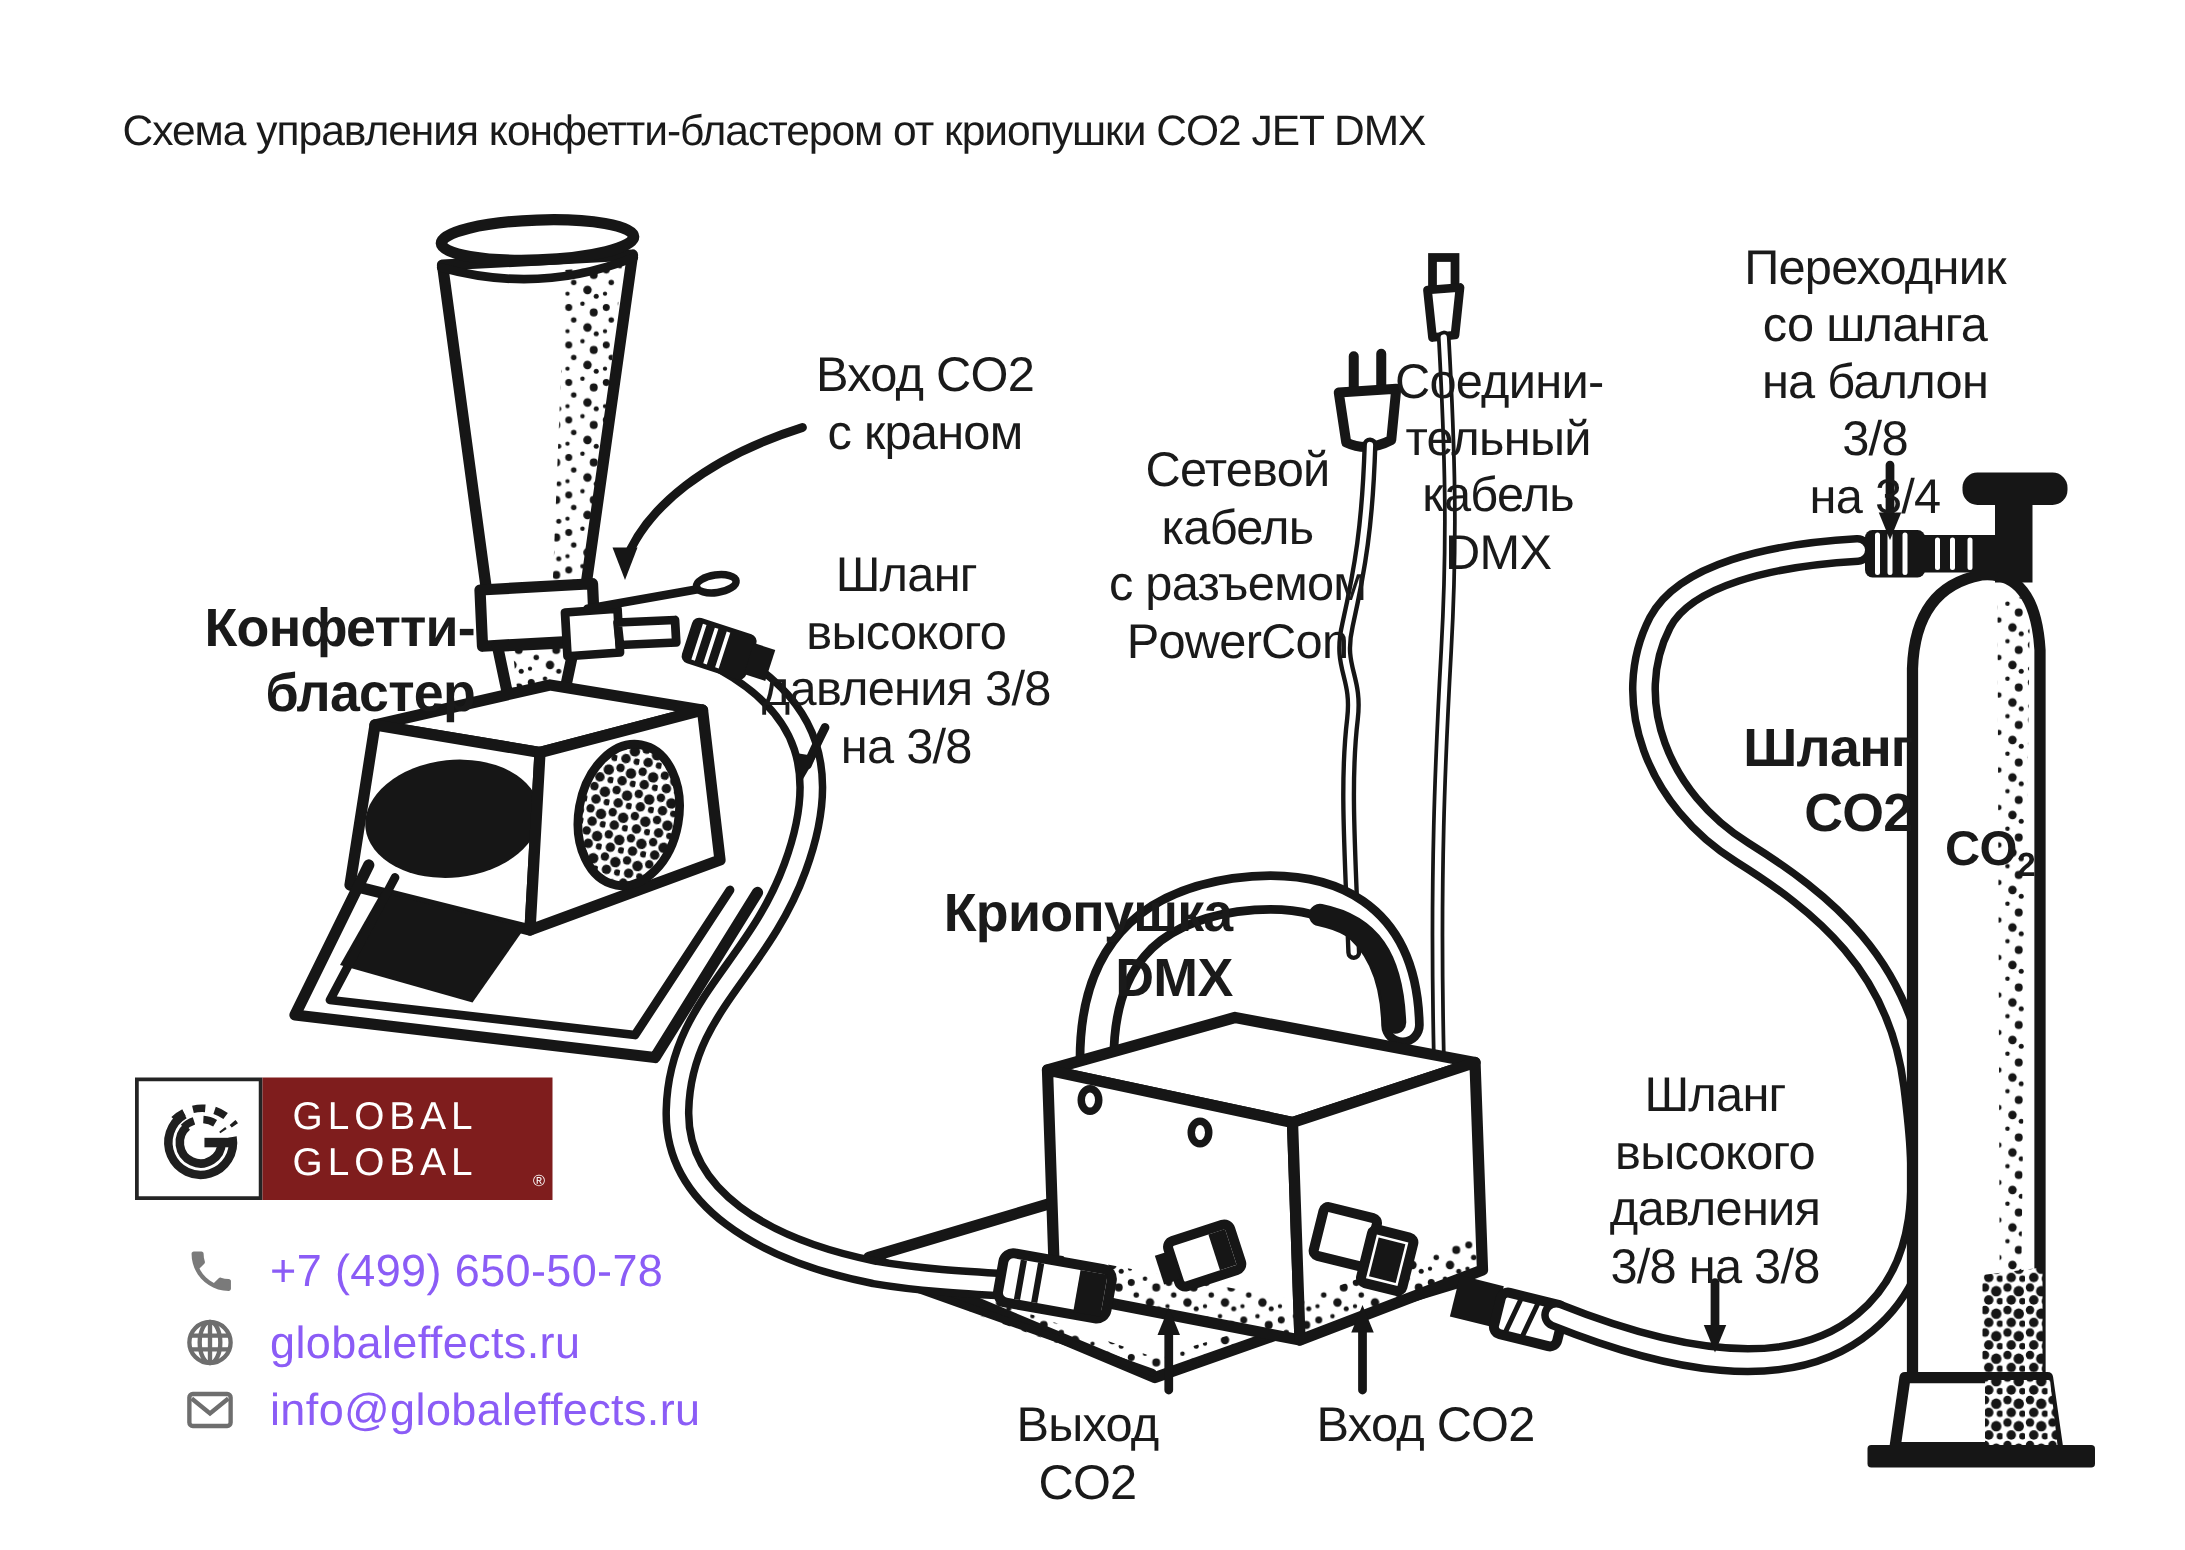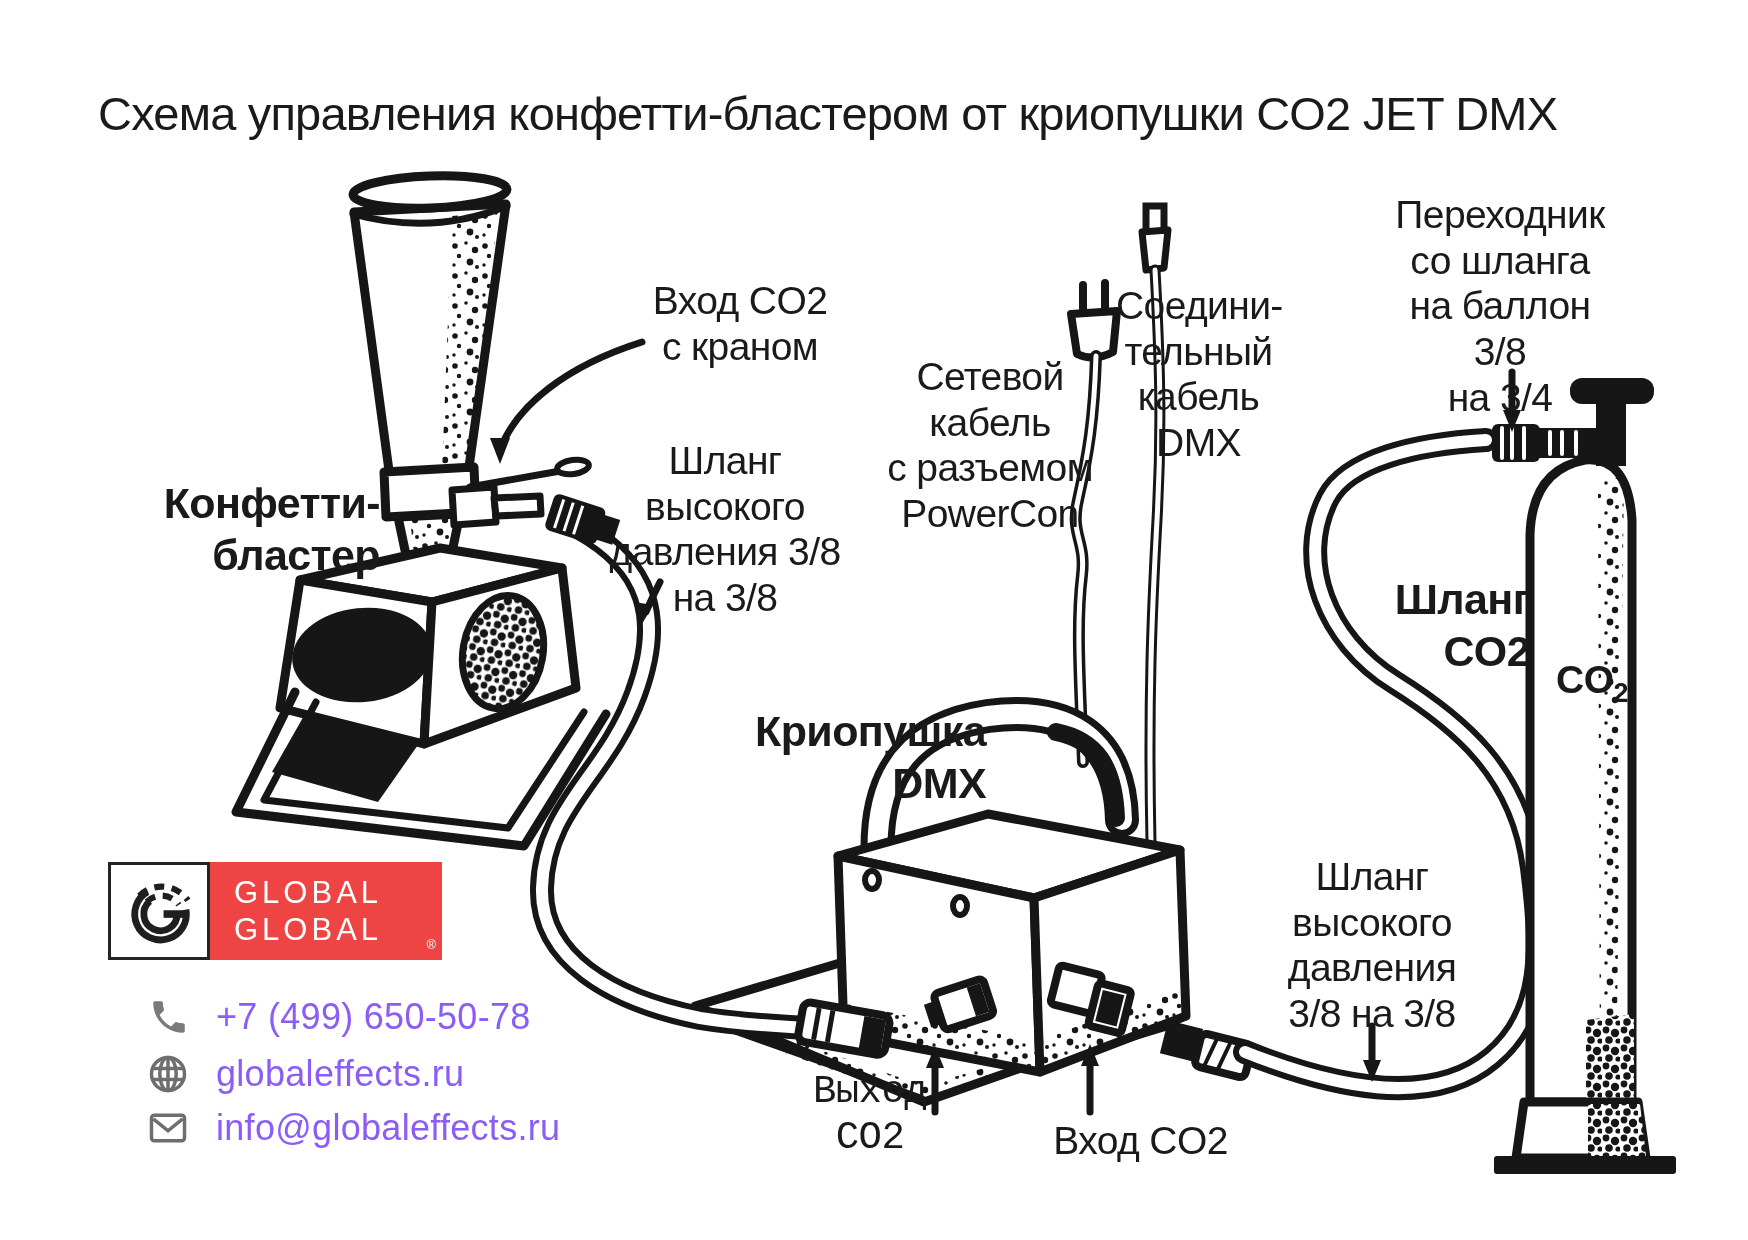--- a/index.html
+++ b/index.html
@@ -1,30 +1,30 @@
 <!DOCTYPE html>
 <html><head>
 <meta charset="utf-8">
 <style>
   html,body{margin:0;padding:0;background:#ffffff;}
   .stage{position:relative;width:1748px;height:1240px;background:#ffffff;overflow:hidden;
          font-family:"Liberation Sans","DejaVu Sans",sans-serif;color:#1a1a1a;}
-  .title{position:absolute;left:98px;top:86px;font-size:47px;letter-spacing:-0.8px;
+  .title{position:absolute;left:98px;top:86px;font-size:34px;letter-spacing:-0.8px;
          white-space:nowrap;color:#1a1a1a;}
   .lbl{position:absolute;text-align:center;white-space:pre-line;font-size:39px;
        line-height:1.17;letter-spacing:-0.6px;color:#1a1a1a;}
   .lbl.b{font-weight:700;font-size:43px;line-height:1.2;text-align:right;}
   .art{position:absolute;left:0;top:0;}
   .co2mark{position:absolute;left:1556px;top:658px;font-weight:700;font-size:39px;
            letter-spacing:-0.5px;}
   .co2mark sub{font-size:27px;vertical-align:-9px;}
   .logo{position:absolute;left:108px;top:862px;display:flex;height:98px;}
   .logo .gbox{width:102px;height:98px;background:#ffffff;border:3px solid #242424;
               box-sizing:border-box;display:flex;align-items:center;justify-content:center;}
-  .logo .tbox{position:relative;width:208px;height:98px;background:#ef4444;
+  .logo .tbox{position:relative;width:208px;height:98px;background:#7f1d1d;
               display:flex;flex-direction:column;justify-content:center;padding-left:24px;
               box-sizing:content-box;}
   .logo .tbox .l1,.logo .tbox .l2{color:#ffffff;font-size:31px;letter-spacing:4px;line-height:37px;}
   .logo .tbox .reg{position:absolute;right:6px;bottom:8px;color:#ffffff;font-size:13px;}
   .contact-row{position:absolute;display:flex;align-items:center;}
   .contact-row .txt{font-size:36px;letter-spacing:0.3px;color:#8b5cf6;}
   .cicon{margin-right:26px;flex:0 0 auto;}
 </style>
 </head>
 <body>
@@ -210,21 +210,21 @@
   <div class="lbl b" style="left:1375px;top:574px;width:155px;">Шланг
 CO2</div>
 
   <div class="co2mark"><span>CO</span><sub>2</sub></div>
 
   <div class="lbl" style="left:1272px;top:854px;width:200px;">Шланг
 высокого
 давления
 3/8 на 3/8</div>
 
-  <div class="lbl" style="left:770px;top:1070px;width:200px;font-family:Liberation Mono, monospace;">Выход CO2</div>
+  <div class="lbl" style="left:770px;top:1118px;width:200px;">Выход CO2</div>
 
   <div class="lbl" style="left:1048px;top:1118px;width:185px;">Вход CO2</div>
 
   <div class="logo">
     <div class="gbox">
       <svg width="76" height="76" viewBox="0 0 100 100">
         <g fill="none" stroke="#1f1f1f" stroke-width="9">
           <path d="M 35 24.6 A 34 34 0 1 0 85.5 48.1"></path>
           <path d="M 37.9 37.1 A 22 22 0 1 0 74 54"></path>
         </g>

